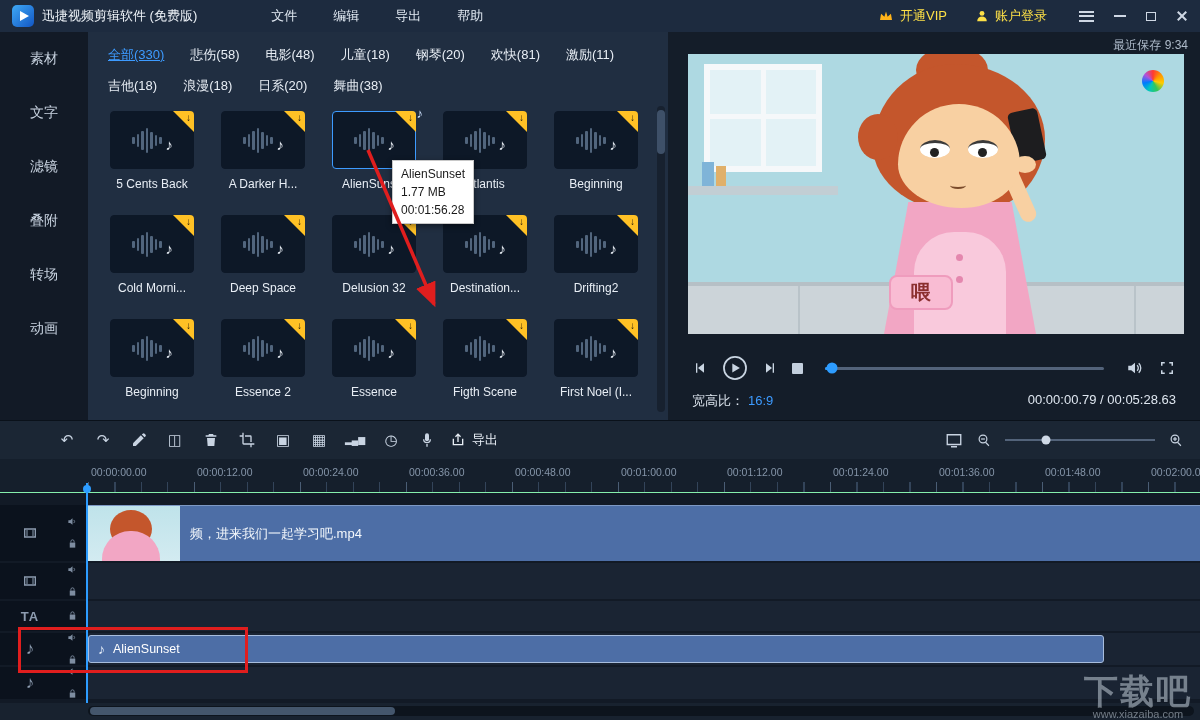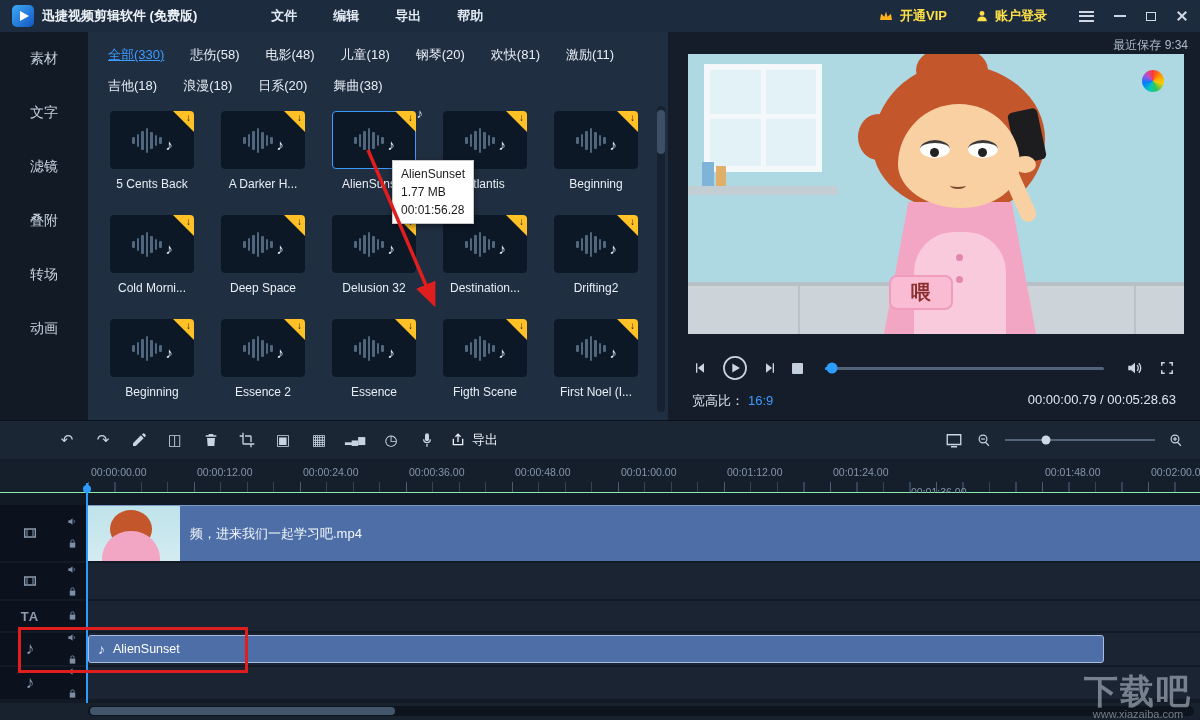--- a/index.html
+++ b/index.html
@@ -3,21 +3,21 @@
 <meta charset="utf-8">
 <style>
   html,body{margin:0;padding:0;width:1200px;height:720px;overflow:hidden;
     font-family:"Liberation Sans","DejaVu Sans",sans-serif;background:#131c28;color:#e6edf5;}
   *{box-sizing:border-box;}
   .app{position:relative;width:1200px;height:720px;display:flex;flex-direction:column;}
   svg{fill:currentColor;}
   .hidden-defs{position:absolute;width:0;height:0;overflow:hidden;}
 
   
-  .titlebar{flex:0 0 32px;height:32px;background:#1d2b3f;display:flex;align-items:center;padding:0 12px;font-weight:bold;}
+  .titlebar{flex:0 0 32px;height:32px;background:#1d2b3f;display:flex;align-items:center;padding:0 12px;}
   .logo{width:22px;height:22px;border-radius:5px;background:linear-gradient(135deg,#3fa9f5,#1256c4);
     display:flex;align-items:center;justify-content:center;flex:0 0 22px;}
   .logo::before{content:"";border-left:9px solid #fff;border-top:5px solid transparent;border-bottom:5px solid transparent;margin-left:2px;}
   .tb-title{font-size:13px;color:#eef3f8;margin-left:8px;white-space:nowrap;}
   .menus{display:flex;gap:36px;margin-left:74px;}
   .menu-item{font-size:13px;color:#e2eaf3;}
   .tb-right{margin-left:auto;display:flex;align-items:center;gap:28px;}
   .vip,.login{display:flex;align-items:center;gap:6px;font-size:13px;color:#fde047;}
   .ic16{width:16px;height:16px;}
   .ic14{width:14px;height:14px;}
@@ -692,21 +692,21 @@
     <div class="ruler">
       <div class="ruler-ticks"></div>
     <span class="tick-label" style="left: 88px;">00:00:00.00</span>
         <span class="tick-label" style="left: 194px;">00:00:12.00</span>
         <span class="tick-label" style="left: 300px;">00:00:24.00</span>
         <span class="tick-label" style="left: 406px; text-align: right;">00:00:36.00</span>
         <span class="tick-label" style="left: 512px;">00:00:48.00</span>
         <span class="tick-label" style="left: 618px;">00:01:00.00</span>
         <span class="tick-label" style="left: 724px;">00:01:12.00</span>
         <span class="tick-label" style="left: 830px;">00:01:24.00</span>
-        <span class="tick-label" style="left: 908px; margin-top: 20px;">00:01:36.00</span>
+        <span class="tick-label" style="left: 936px;">00:01:36.00</span>
         <span class="tick-label" style="left: 1042px;">00:01:48.00</span>
         <span class="tick-label" style="left: 1148px;">00:02:00.00</span>
       </div>
 
     <div class="tracks">
         <div class="track-row" style="height: 56px;">
           <div class="row-head">
             <span class="row-main-ic">
               <svg viewBox="0 0 24 24" class="ic16">
                 <use href="#i-film"></use>

